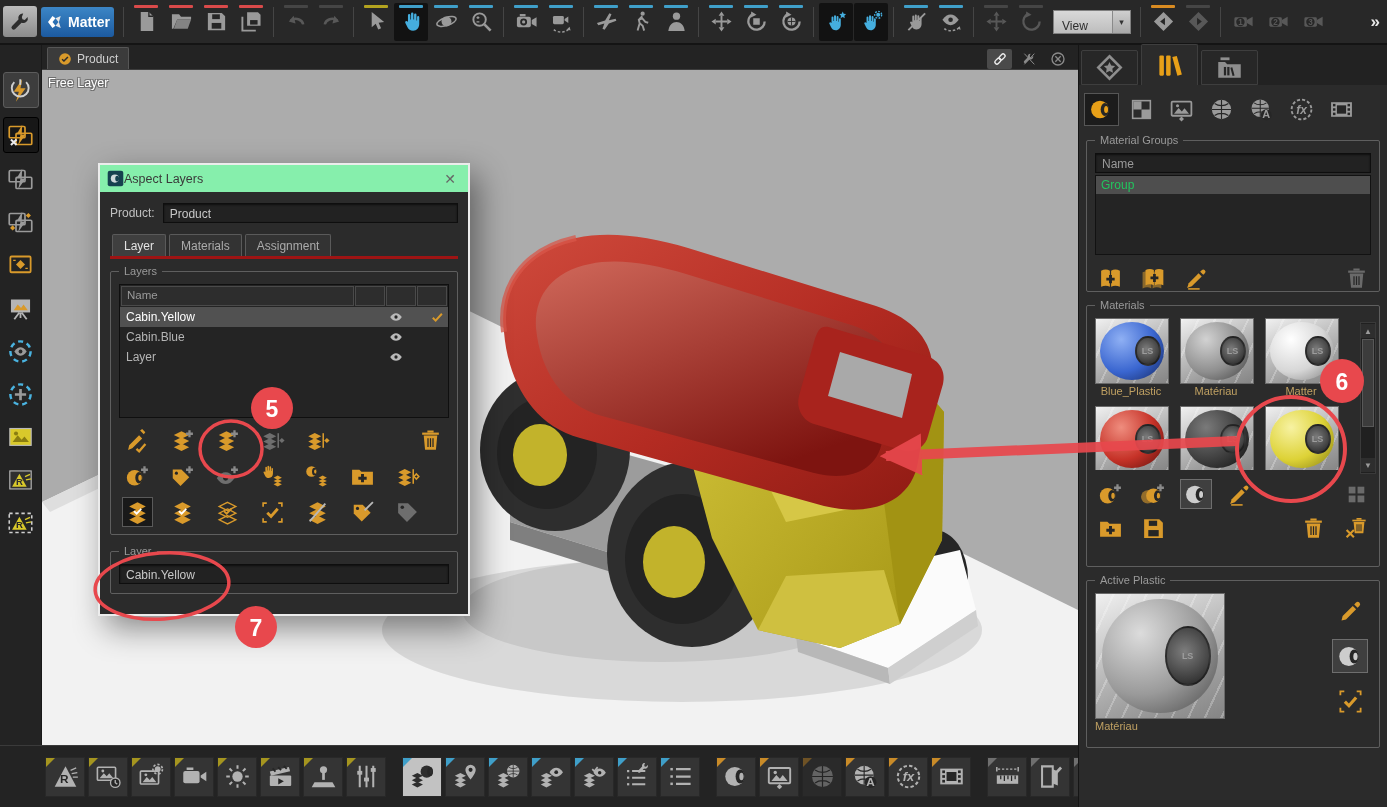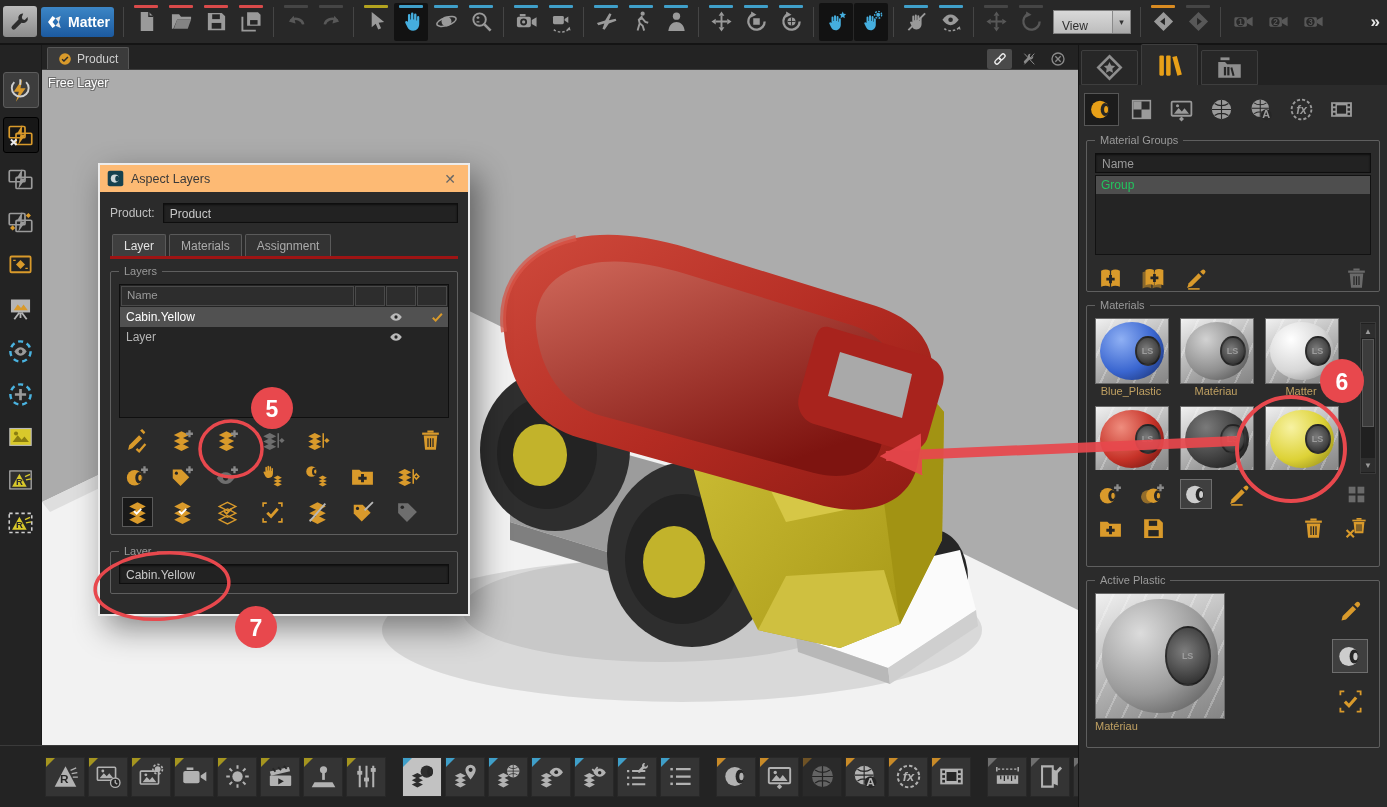--- a/index.html
+++ b/index.html
@@ -51,21 +51,21 @@
   .cam-label{position:absolute;top:31px;left:6px;font-size:12.5px;color:#fff;
     text-shadow:-1px -1px 0 #6e6e6e,1px -1px 0 #6e6e6e,-1px 1px 0 #6e6e6e,1px 1px 0 #6e6e6e}
   
   .gb{border:1px solid #5f5f5f;border-radius:2px;position:relative;padding:12px 8px 8px;box-sizing:border-box}
   .gb-label{position:absolute;top:-7px;left:8px;background:#2b2b2b;padding:0 5px;font-size:11px;color:#9a9a9a}
   .field{background:#222;border:1px solid #0e0e0e;box-shadow:inset 0 1px 2px rgba(0,0,0,.6);color:#c8c8c8;
     font-size:12px;height:20px;line-height:20px;padding:0 6px;box-sizing:border-box}
   
   #dialog{position:absolute;left:98px;top:163px;width:372px;background:#2b2b2b;border:2px solid #ececec;
     box-shadow:8px 12px 30px rgba(0,0,0,.45);z-index:50;box-sizing:border-box}
-  .dtitle{height:27px;background:#fdba74;display:flex;align-items:center;gap:7px;padding:0 7px}
+  .dtitle{height:27px;background:#86efac;display:flex;align-items:center;padding:0 7px}
   .dtitle .ic{width:17px;height:17px}
   .dtitle-text{font-size:12.5px;color:#3a3a3a;flex:1}
   .dclose{color:#666;font-size:14px;width:22px;text-align:center}
   .dbody{padding:11px 10px 20px}
   .prod-row{display:flex;align-items:center;gap:8px;margin-bottom:11px}
   .prod-row label{font-size:12px;color:#c0c0c0}
   .prod-row .field{flex:1}
   .dtabs{display:flex;margin-left:2px}
   .dtab{padding:4px 11px 3px;font-size:12px;color:#ababab;background:#333;border:1px solid #5a5a5a;
     border-bottom:none;margin-right:3px;border-radius:2px 2px 0 0}
@@ -1174,20 +1174,31 @@
                 </svg>
               </span>
               <span class="cc"></span>
               <span class="cc">
                 <svg class="ic ok" viewBox="0 0 24 24">
                   <path d="M4.5 12.5l4.5 4.5 10-11" fill="none" stroke="currentColor" stroke-width="3.2"></path>
                 </svg>
               </span>
             </div>
             <div class="lrow">
+              <span class="nm">Cabin.Blue</span>
+              <span class="cc">
+                <svg class="ic" viewBox="0 0 24 24">
+                  <path d="M2 12c3-4.4 6.4-6.6 10-6.6S19 7.6 22 12c-3 4.4-6.4 6.6-10 6.6S5 16.4 2 12z" fill="currentColor"></path>
+                  <circle cx="12" cy="12" r="2.8" fill="#262626"></circle>
+                </svg>
+              </span>
+              <span class="cc"></span>
+              <span class="cc"></span>
+            </div>
+            <div class="lrow">
               <span class="nm">Layer</span>
               <span class="cc">
                 <svg class="ic" viewBox="0 0 24 24">
                   <path d="M2 12c3-4.4 6.4-6.6 10-6.6S19 7.6 22 12c-3 4.4-6.4 6.6-10 6.6S5 16.4 2 12z" fill="currentColor"></path>
                   <circle cx="12" cy="12" r="2.8" fill="#262626"></circle>
                 </svg>
               </span>
               <span class="cc"></span>
               <span class="cc"></span>
             </div>

